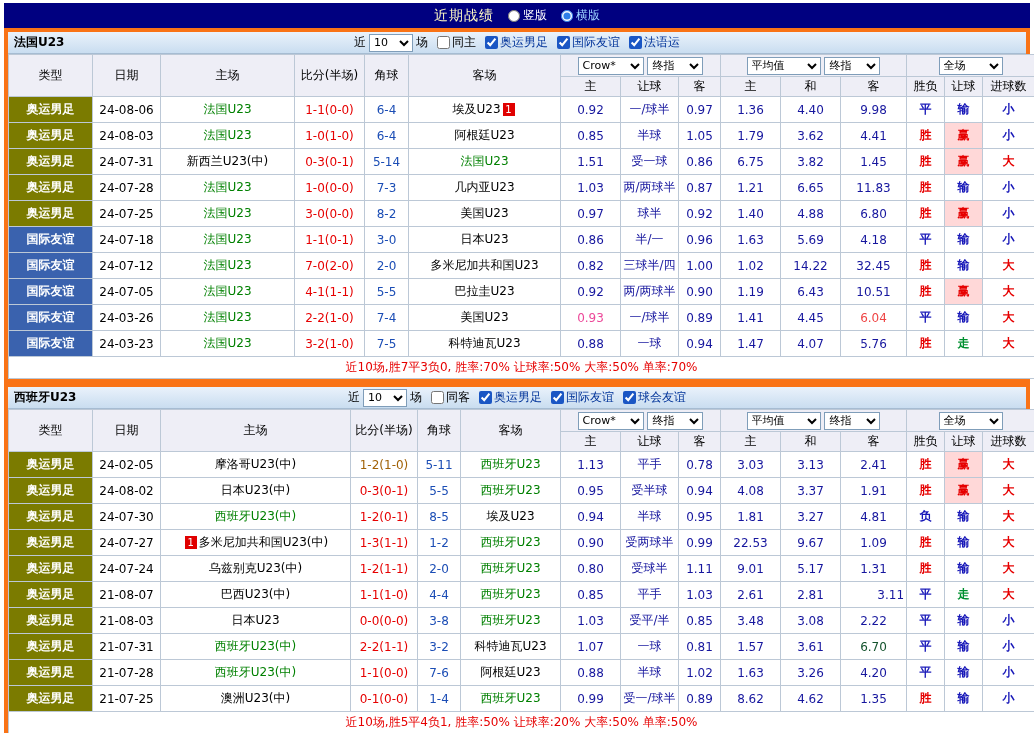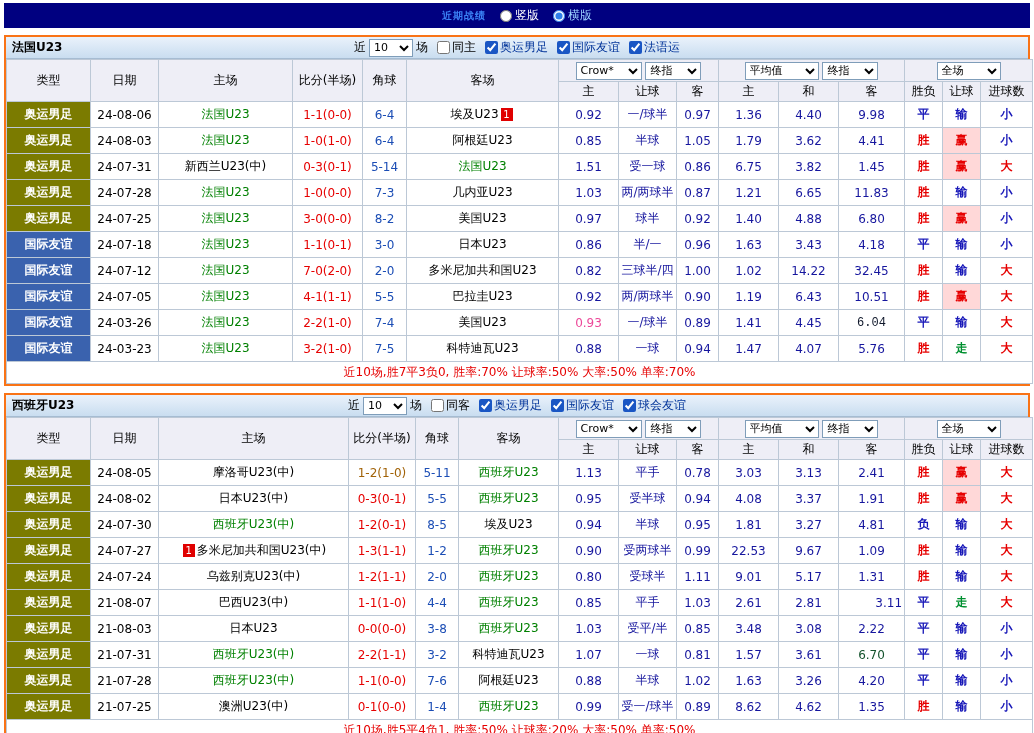--- a/index.html
+++ b/index.html
@@ -1,24 +1,24 @@
 <!DOCTYPE html>
 <html><head>
 <meta charset="utf-8">
 <style>
   *{box-sizing:border-box;margin:0;padding:0}
   body{width:1034px;height:733px;overflow:hidden;background:#fff;color:#000;
        font-family:"DejaVu Sans","Liberation Sans",sans-serif;font-size:12px;}
   .page{width:1026px;margin:3px auto 0;}
   .topbar{height:25px;background:#000080;display:flex;align-items:center;justify-content:center;gap:14px;}
-  .topbar-title{color:#3b82f6;font-weight:bold;font-size:10px;letter-spacing:1px;}
+  .topbar-title{color:#fef9c3;font-weight:normal;font-size:14px;letter-spacing:1px;}
   .radio{display:flex;align-items:center;gap:3px;color:#fff;cursor:pointer;}
   .radio.alt{color:#9cd2ff;}
   .radio input{width:12px;height:12px;accent-color:#2f7fe8;margin:0;}
-  .section{margin-top:7px;border:2px solid #f97316;}
+  .section{border:4px solid #f97316;}
   .section-title{height:22px;background:linear-gradient(#eaf2fb,#c9ddf0);border-bottom:1px solid #a6bcd2;
                  position:relative;display:flex;align-items:center;justify-content:center;}
   .team-title{position:absolute;left:6px;font-weight:bold;}
   .filters{display:flex;align-items:center;gap:3px;}
   .filters .chk{display:flex;align-items:center;cursor:pointer;}
   .filters .chk input{width:13px;height:13px;accent-color:#1a56c4;margin:0 2px 0 6px;}
   .filters .chk.blue span{color:#003399;}
   select.sel{font-size:11px;height:18px;border:1px solid #7f9db9;background:#fff;
              font-family:"DejaVu Sans","Liberation Sans",sans-serif;}
   table.grid{width:1026px;border-collapse:collapse;table-layout:fixed;}
@@ -218,21 +218,21 @@
             <td class="typecell" style="background: rgb(58, 98, 174);">国际友谊</td>
             <td>24-07-18</td>
             <td><span style="color: rgb(0, 128, 0);">法国U23</span></td>
             <td style="color: rgb(230, 0, 0);">1-1(0-1)</td>
             <td style="color: rgb(27, 77, 181);">3-0</td>
             <td><span>日本U23</span></td>
             <td style="color: rgb(22, 22, 158);">0.86</td>
             <td style="color: rgb(22, 22, 158);">半/一</td>
             <td style="color: rgb(22, 22, 158);">0.96</td>
             <td style="color: rgb(22, 22, 158);">1.63</td>
-            <td style="color: rgb(22, 22, 158);">3.43</td>
+            <td style="color: rgb(22, 22, 158);">5.69</td>
             <td style="color: rgb(22, 22, 158);">4.18</td>
             <td class="res" style="color: rgb(23, 23, 184);">平</td>
             <td class="res" style="color: rgb(23, 23, 184);">输</td>
             <td class="res" style="color: rgb(23, 23, 184);">小</td>
           </tr>
           <tr>
             <td class="typecell" style="background: rgb(58, 98, 174);">国际友谊</td>
             <td>24-07-12</td>
             <td><span style="color: rgb(0, 128, 0);">法国U23</span></td>
             <td style="color: rgb(230, 0, 0);">7-0(2-0)</td>
@@ -270,21 +270,21 @@
             <td>24-03-26</td>
             <td><span style="color: rgb(0, 128, 0);">法国U23</span></td>
             <td style="color: rgb(230, 0, 0);">2-2(1-0)</td>
             <td style="color: rgb(27, 77, 181);">7-4</td>
             <td><span>美国U23</span></td>
             <td style="color: #ec4899;">0.93</td>
             <td style="color: rgb(22, 22, 158);">一/球半</td>
             <td style="color: rgb(22, 22, 158);">0.89</td>
             <td style="color: rgb(22, 22, 158);">1.41</td>
             <td style="color: rgb(22, 22, 158);">4.45</td>
-            <td style="color: #0f172a; font-family: Liberation Mono, monospace;">6.04</td>
+            <td style="color: #ef4444;">6.04</td>
             <td class="res" style="color: rgb(23, 23, 184);">平</td>
             <td class="res" style="color: rgb(23, 23, 184);">输</td>
             <td class="res" style="color: rgb(230, 0, 0);">大</td>
           </tr>
           <tr>
             <td class="typecell" style="background: rgb(58, 98, 174);">国际友谊</td>
             <td>24-03-23</td>
             <td><span style="color: rgb(0, 128, 0);">法国U23</span></td>
             <td style="color: rgb(230, 0, 0);">3-2(1-0)</td>
             <td style="color: rgb(27, 77, 181);">7-5</td>
@@ -381,21 +381,21 @@
           <th>和</th>
           <th>客</th>
           <th>胜负</th>
           <th>让球</th>
           <th>进球数</th>
         </tr>
       </thead>
       <tbody>
           <tr>
             <td class="typecell" style="background: rgb(123, 123, 0);">奥运男足</td>
-            <td>24-08-05</td>
+            <td>24-02-05</td>
             <td><span>摩洛哥U23(中)</span></td>
             <td style="color: #a16207;">1-2(1-0)</td>
             <td style="color: rgb(27, 77, 181);">5-11</td>
             <td><span style="color: rgb(0, 128, 0);">西班牙U23</span></td>
             <td style="color: rgb(22, 22, 158);">1.13</td>
             <td style="color: rgb(22, 22, 158);">平手</td>
             <td style="color: rgb(22, 22, 158);">0.78</td>
             <td style="color: rgb(22, 22, 158);">3.03</td>
             <td style="color: rgb(22, 22, 158);">3.13</td>
             <td style="color: rgb(22, 22, 158);">2.41</td>

